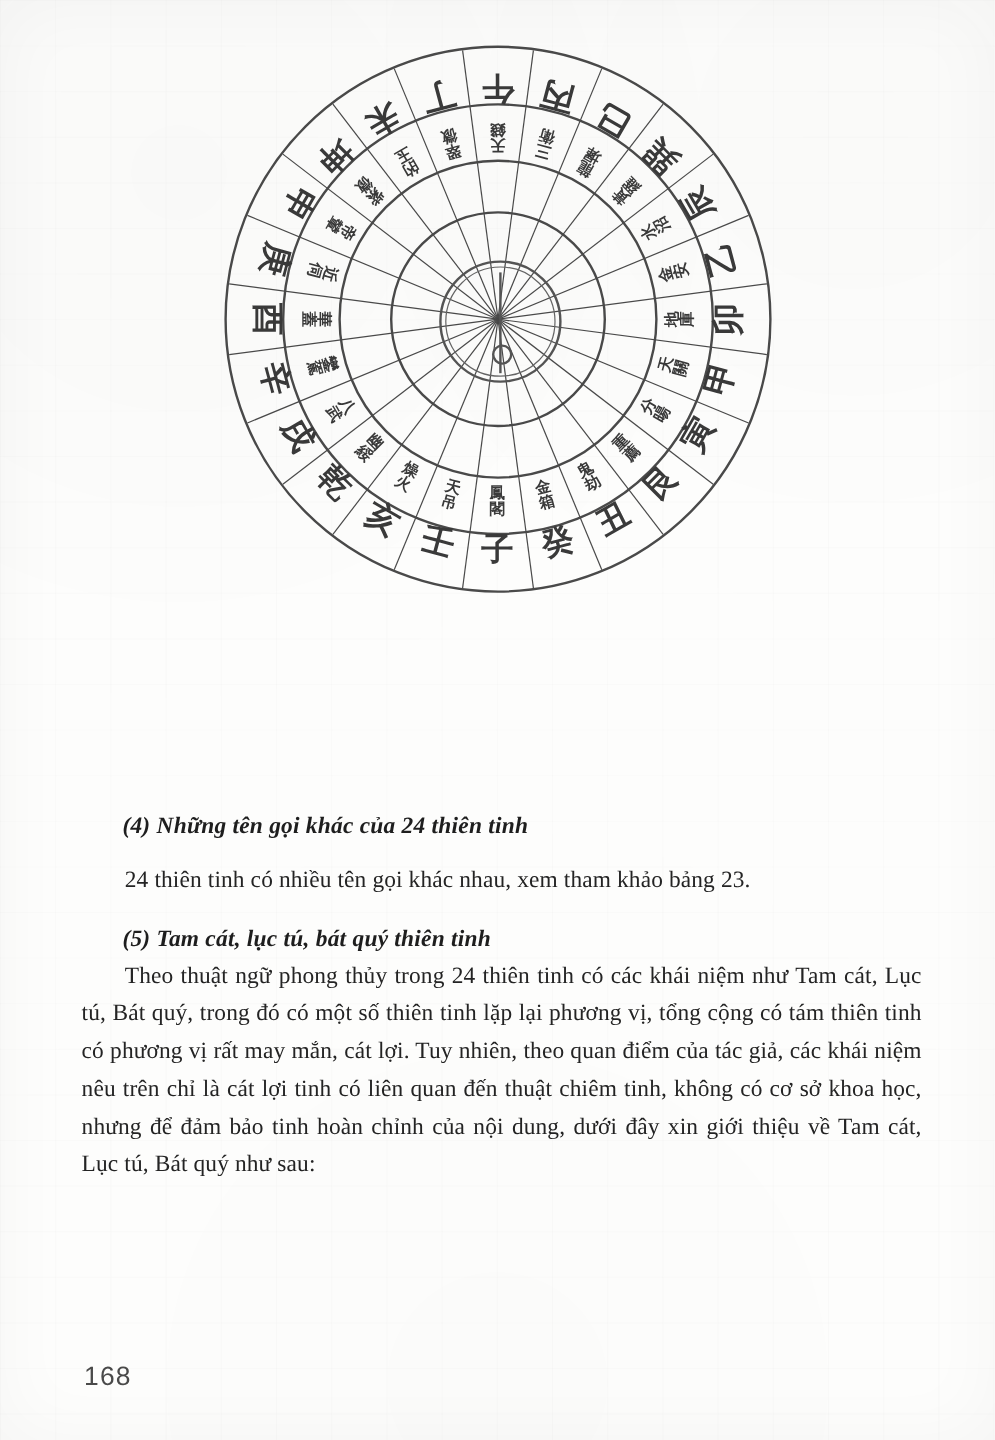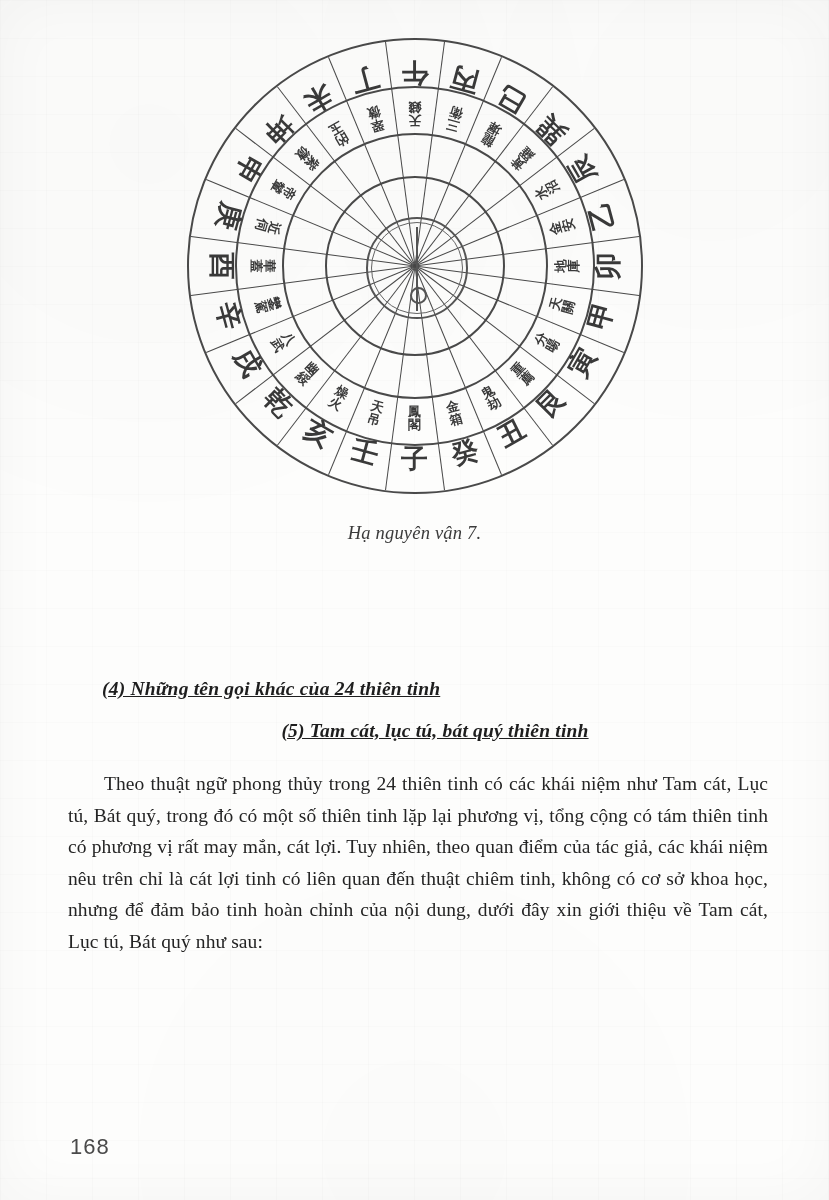--- a/index.html
+++ b/index.html
@@ -116,32 +116,31 @@
   
   .body-col{
     position:absolute;left:68px;top:676px;width:700px;
   }
   .sec-head{
     font-weight:bold;font-style:italic;
     font-size:19.5px;line-height:26px;
     color:#1e1e1e;
     margin:0 0 16px 34px;
     letter-spacing:.2px;
-    text-decoration:underline;
   }
   .para{
     font-size:19.5px;line-height:31.5px;
     text-align:justify;
     margin:0 0 14px 0;
     color:#242424;
     text-indent:36px;
     letter-spacing:.1px;
   }
   .para.tight{margin-bottom:20px;}
-  .sec-head.second{margin-top:4px;margin-bottom:24px;text-align:center;}
+  .sec-head.second{margin-top:4px;margin-bottom:2px;}
   .folio{
     position:absolute;left:70px;top:1134px;
     font-family:"Liberation Sans", sans-serif;
     font-size:22px;color:#4a4a4a;letter-spacing:1px;
   }
 </style>
 </head>
 <body>
 
 <div class="figure-block">
@@ -400,26 +399,26 @@
         </div>
 
       <div class="needle-circle">
         <div class="needle"></div>
         <div class="needle-pivot"></div>
       </div>
     </div>
   </div>
 
   <div class="fig-caption">
-    <div>Hạ nguyên vận 7.</div>
   </div>
 </div>
 
 <div class="body-col">
   <h3 class="sec-head">(4) Những tên gọi khác của 24 thiên tinh</h3>
+  <p class="para tight">24 thiên tinh có nhiều tên gọi khác nhau, xem tham khảo bảng 23.</p>
   <h3 class="sec-head second">(5) Tam cát, lục tú, bát quý thiên tinh</h3>
   <p class="para">Theo thuật ngữ phong thủy  trong 24 thiên tinh có các khái niệm  như Tam cát, Lục tú, Bát quý, trong đó có một số thiên tinh lặp lại phương vị, tổng cộng có tám thiên tinh có phương vị rất may mắn, cát lợi. Tuy nhiên, theo quan điểm của tác giả, các khái niệm nêu trên chỉ là cát lợi tinh có liên quan đến thuật chiêm tinh, không có cơ sở khoa học, nhưng để đảm bảo tinh hoàn chỉnh của nội dung, dưới đây xin giới thiệu về Tam cát, Lục tú, Bát quý như sau:</p>
 </div>
 
 <div class="folio">168</div>
 
 <div class="scan-noise"></div>
 <div class="page-edge"></div>
 
 </body></html>

